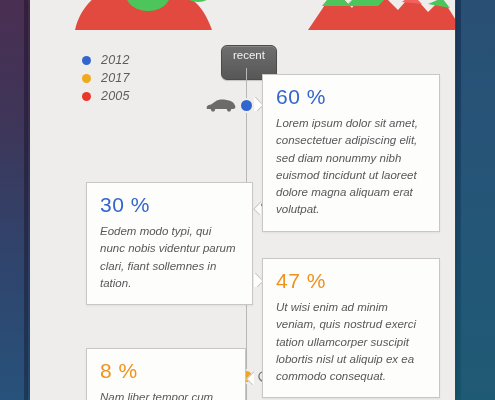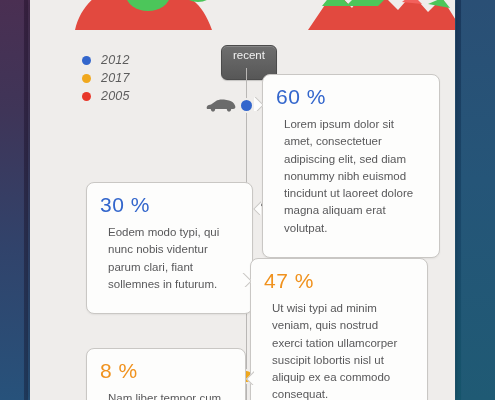--- a/index.html
+++ b/index.html
@@ -105,37 +105,38 @@
     left: 211px;
     width: 11px; height: 11px;
     border-radius: 50%;
     box-shadow: 0 0 0 2px #efedeb;
   }
   
   .card {
     position: absolute;
     background: #fdfdfc;
     border: 1px solid #c9c7c4;
-    border-radius: 8px;
+    border-radius: 0;
     box-shadow: 0 1px 2px rgba(0,0,0,0.06);
     box-sizing: border-box;
     padding: 10px 13px 12px;
   }
   .card .pct {
     font-size: 21px;
     font-weight: normal;
     line-height: 1.1;
     margin: 0 0 7px 0;
     letter-spacing: 0.5px;
   }
   .card .body {
     font-size: 11.5px;
     line-height: 1.5;
     color: #58585a;
-    margin: 8px;
+    margin: 0;
+    font-style: italic;
   }
   
   .tail {
     position: absolute;
     width: 9px; height: 14px;
     overflow: hidden;
   }
   .tail::before {
     content: "";
     position: absolute;
@@ -234,27 +235,27 @@
 
     <div class="card" style="left:232px; top:74px; width:178px;">
       <div class="tail right" style="left:-9px; top:22px;"></div>
       <p class="pct" style="color:#3366cc">60 %</p>
       <p class="body">Lorem ipsum dolor sit amet, consectetuer adipiscing elit, sed diam nonummy nibh euismod tincidunt ut laoreet dolore magna aliquam erat volutpat.</p>
     </div>
 
     <div class="card" style="left:56px; top:182px; width:167px;">
       <div class="tail left" style="right:-9px; top:18px;"></div>
       <p class="pct" style="color:#3366cc">30 %</p>
-      <p class="body">Eodem modo typi, qui nunc nobis videntur parum clari, fiant sollemnes in futurum.</p>
-    </div>
-
-    <div class="card" style="left:220px; top:258px; width:178px;">
+      <p class="body">Eodem modo typi, qui nunc nobis videntur parum clari, fiant sollemnes in tation.</p>
+    </div>
+
+    <div class="card" style="left:232px; top:258px; width:178px;">
       <div class="tail right" style="left:-9px; top:14px;"></div>
       <p class="pct" style="color:#f0921e">47 %</p>
-      <p class="body">Ut wisi typi ad minim veniam, quis nostrud exerci tation ullamcorper suscipit lobortis nisl ut aliquip ex ea commodo consequat.</p>
+      <p class="body">Ut wisi enim ad minim veniam, quis nostrud exerci tation ullamcorper suscipit lobortis nisl ut aliquip ex ea commodo consequat.</p>
     </div>
 
     <div class="card" style="left:56px; top:348px; width:160px; height:72px;">
       <div class="tail left" style="right:-9px; top:22px;"></div>
       <p class="pct" style="color:#f0921e">8 %</p>
       <p class="body">Nam liber tempor cum</p>
     </div>
 
   </div>
 </div>

